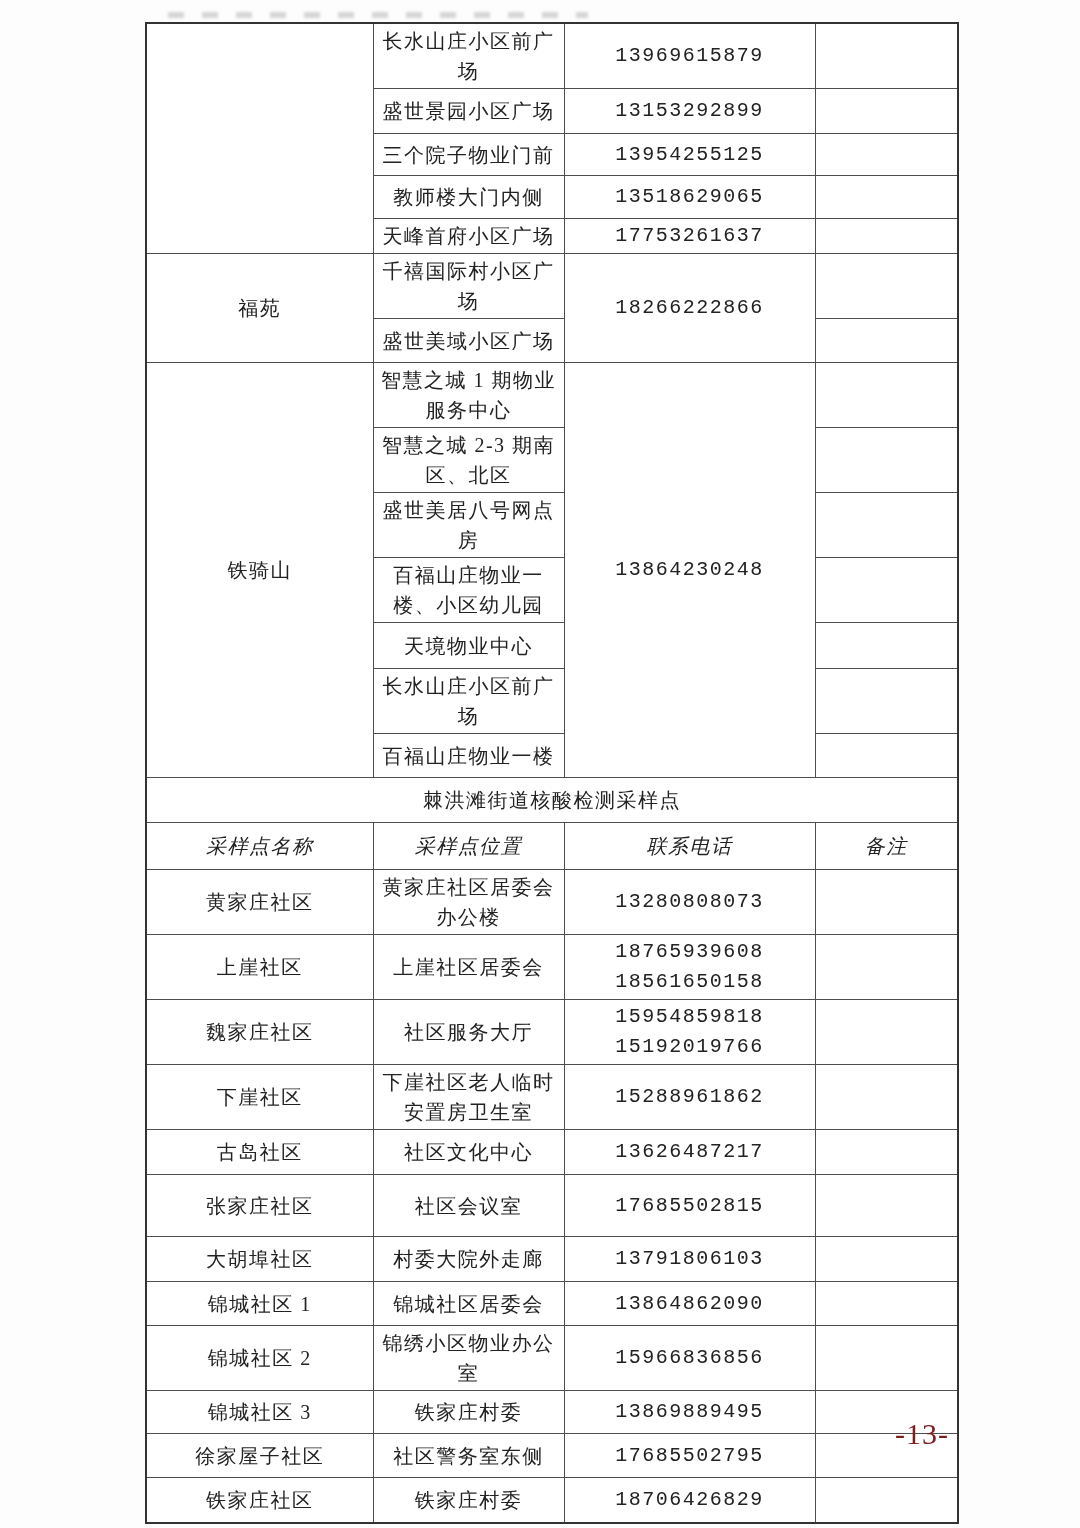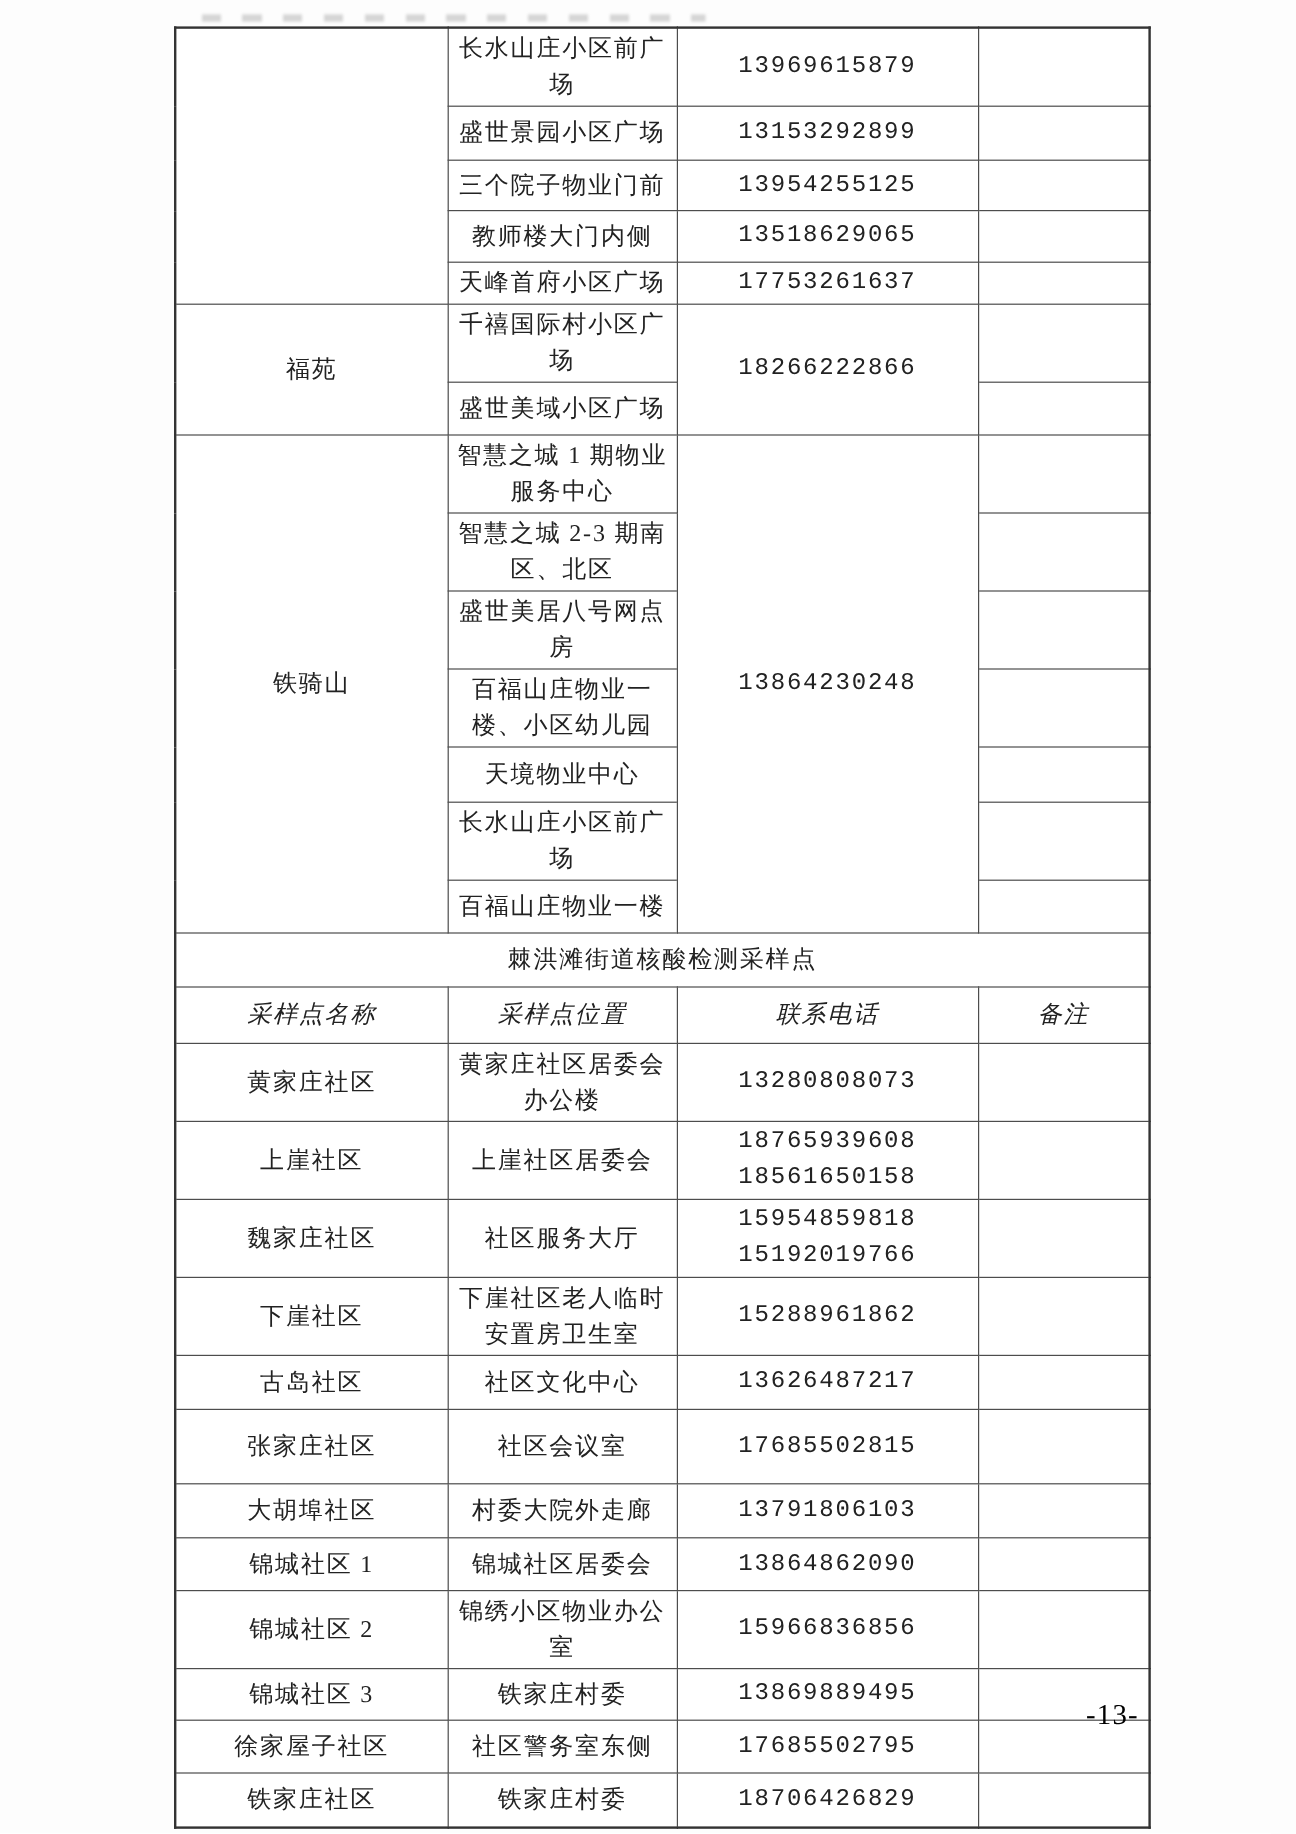--- a/index.html
+++ b/index.html
@@ -45,23 +45,23 @@
     line-height: 27px;
     font-family: Liberation Mono, monospace;
     margin-top: 48px;
   }
   td.c-title { letter-spacing: 2px; }
   td.c-head { letter-spacing: 2px; font-style: italic; }
   .page-num {
     position: absolute;
     top: 1417px;
     right: 131px;
-    font-size: 24px;
+    font-size: 30px;
     letter-spacing: 1px;
-    color: #000000;
+    color: #7f1d1d;
   }
 </style>
 </head>
 <body>
 
 <div class="page">
   <div class="scan-smudge"></div>
 
   <table class="doc-table">
     <colgroup>

